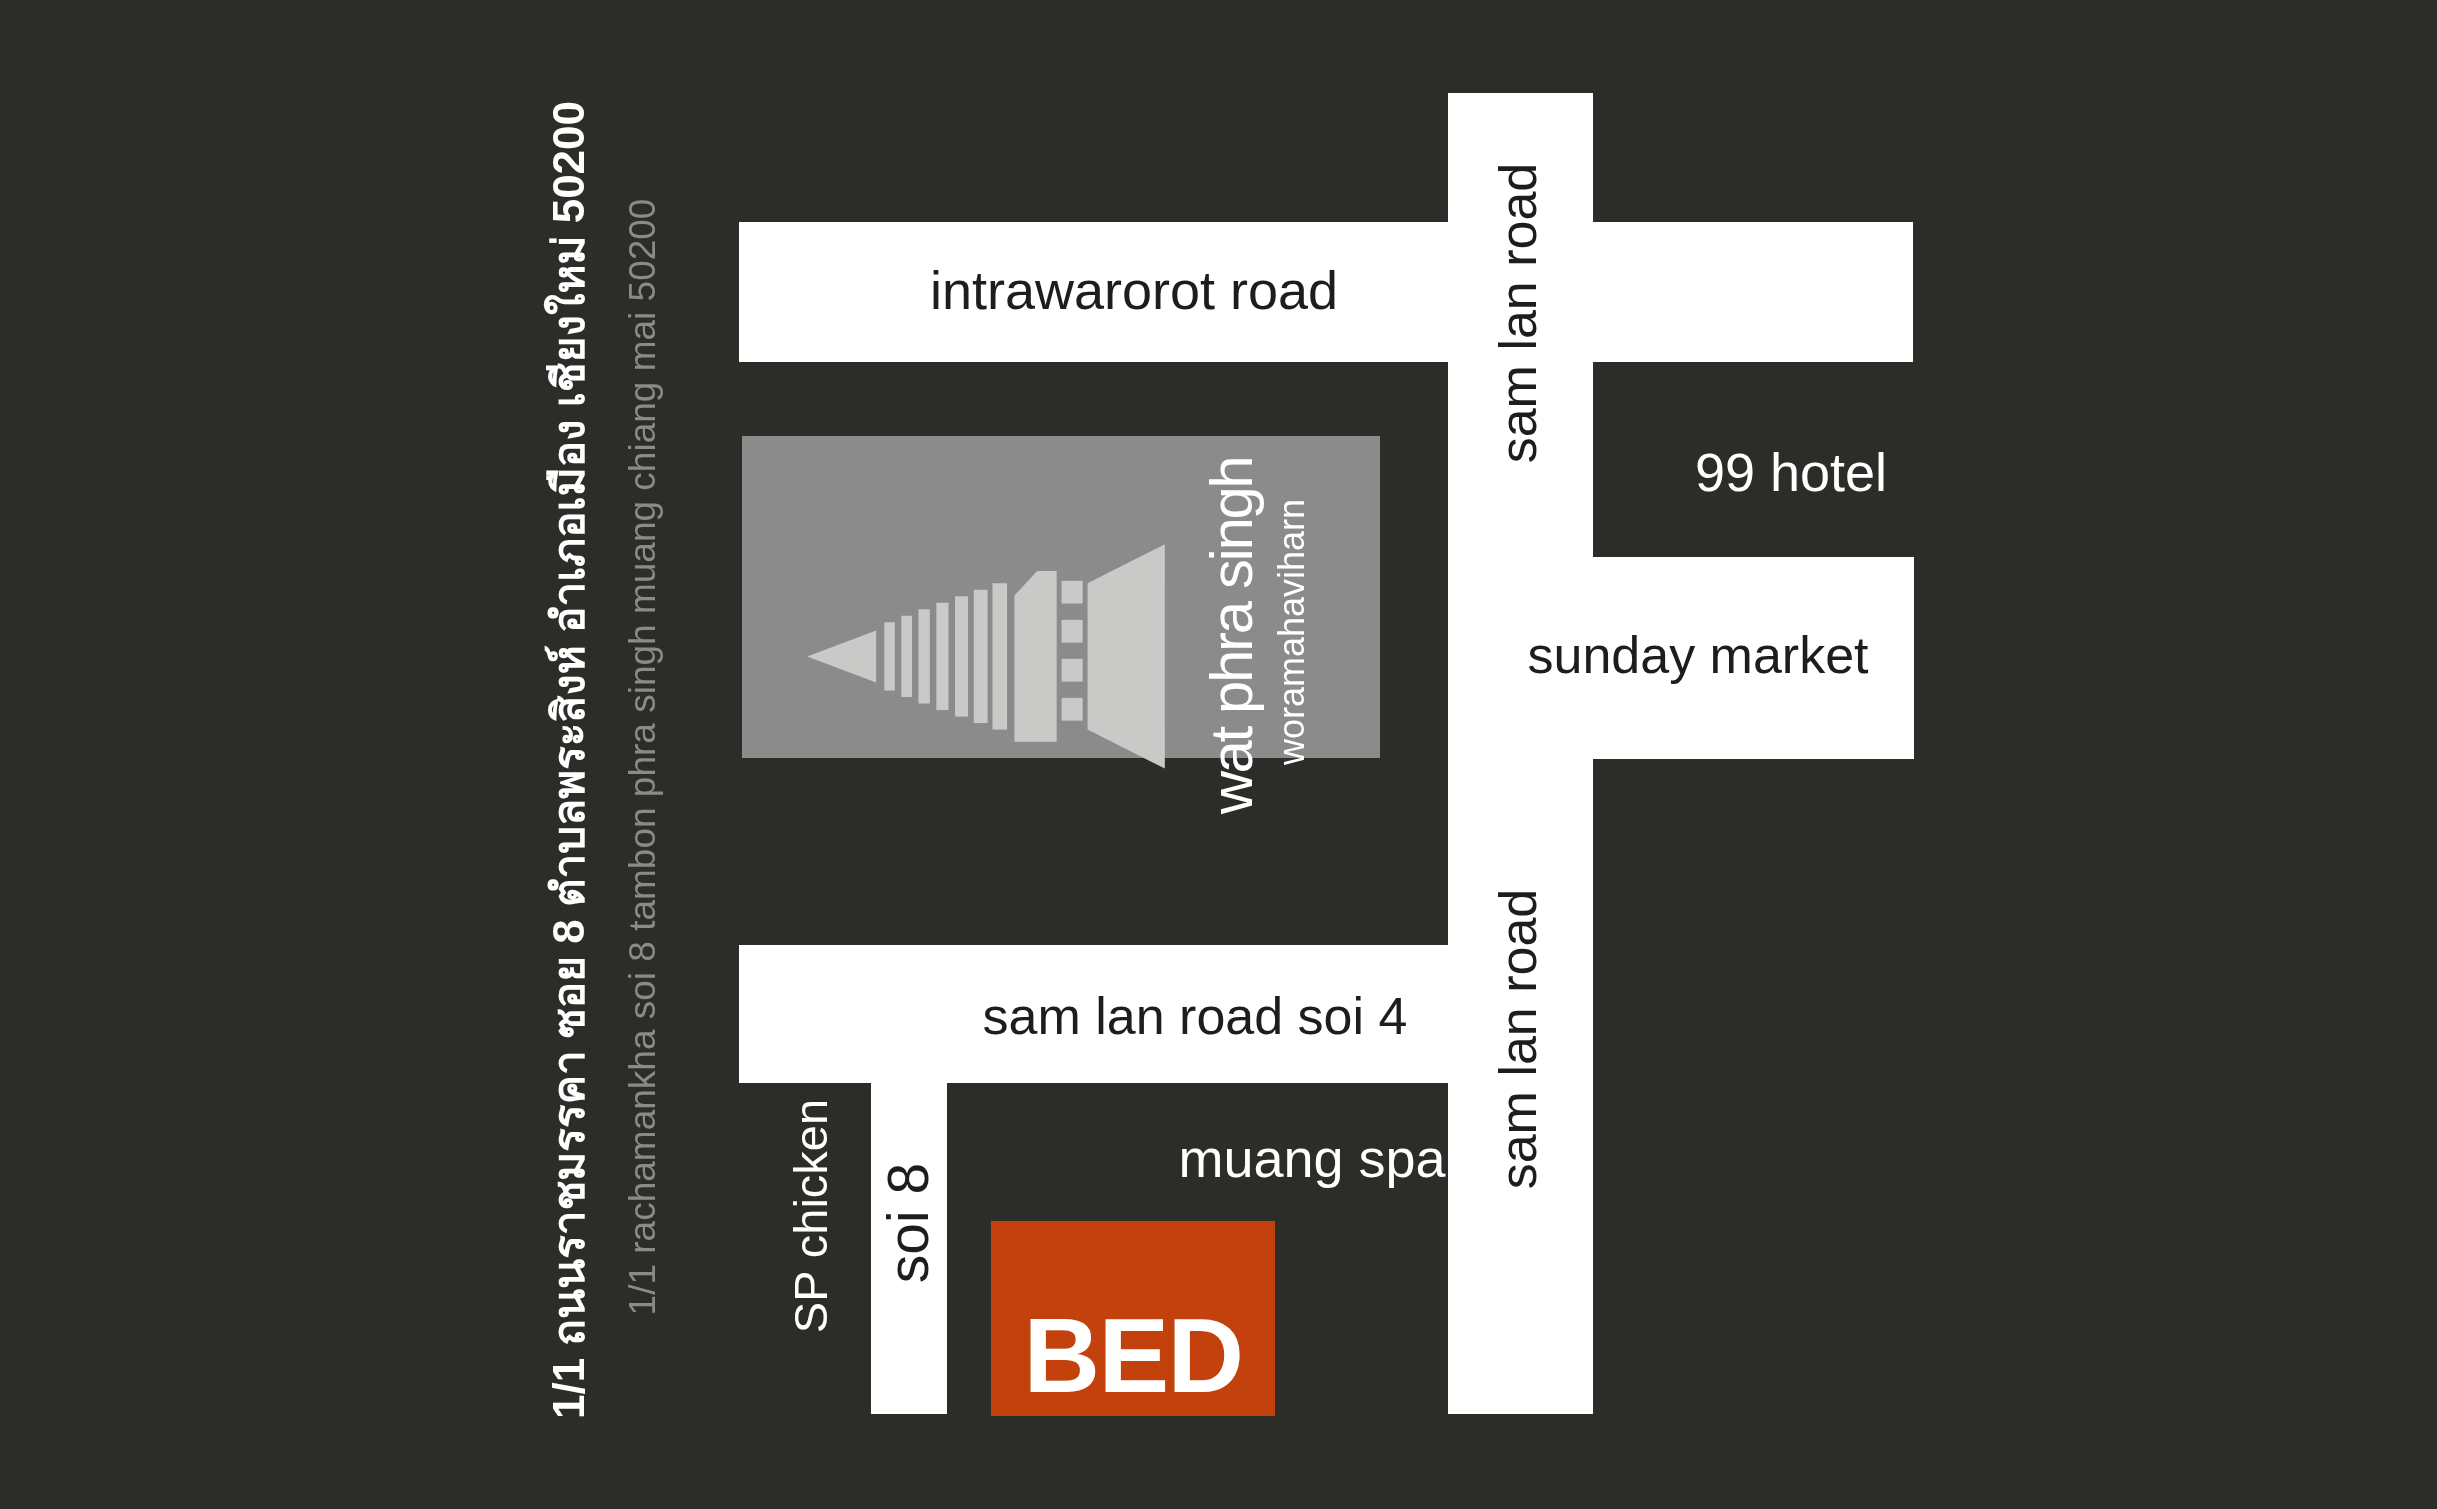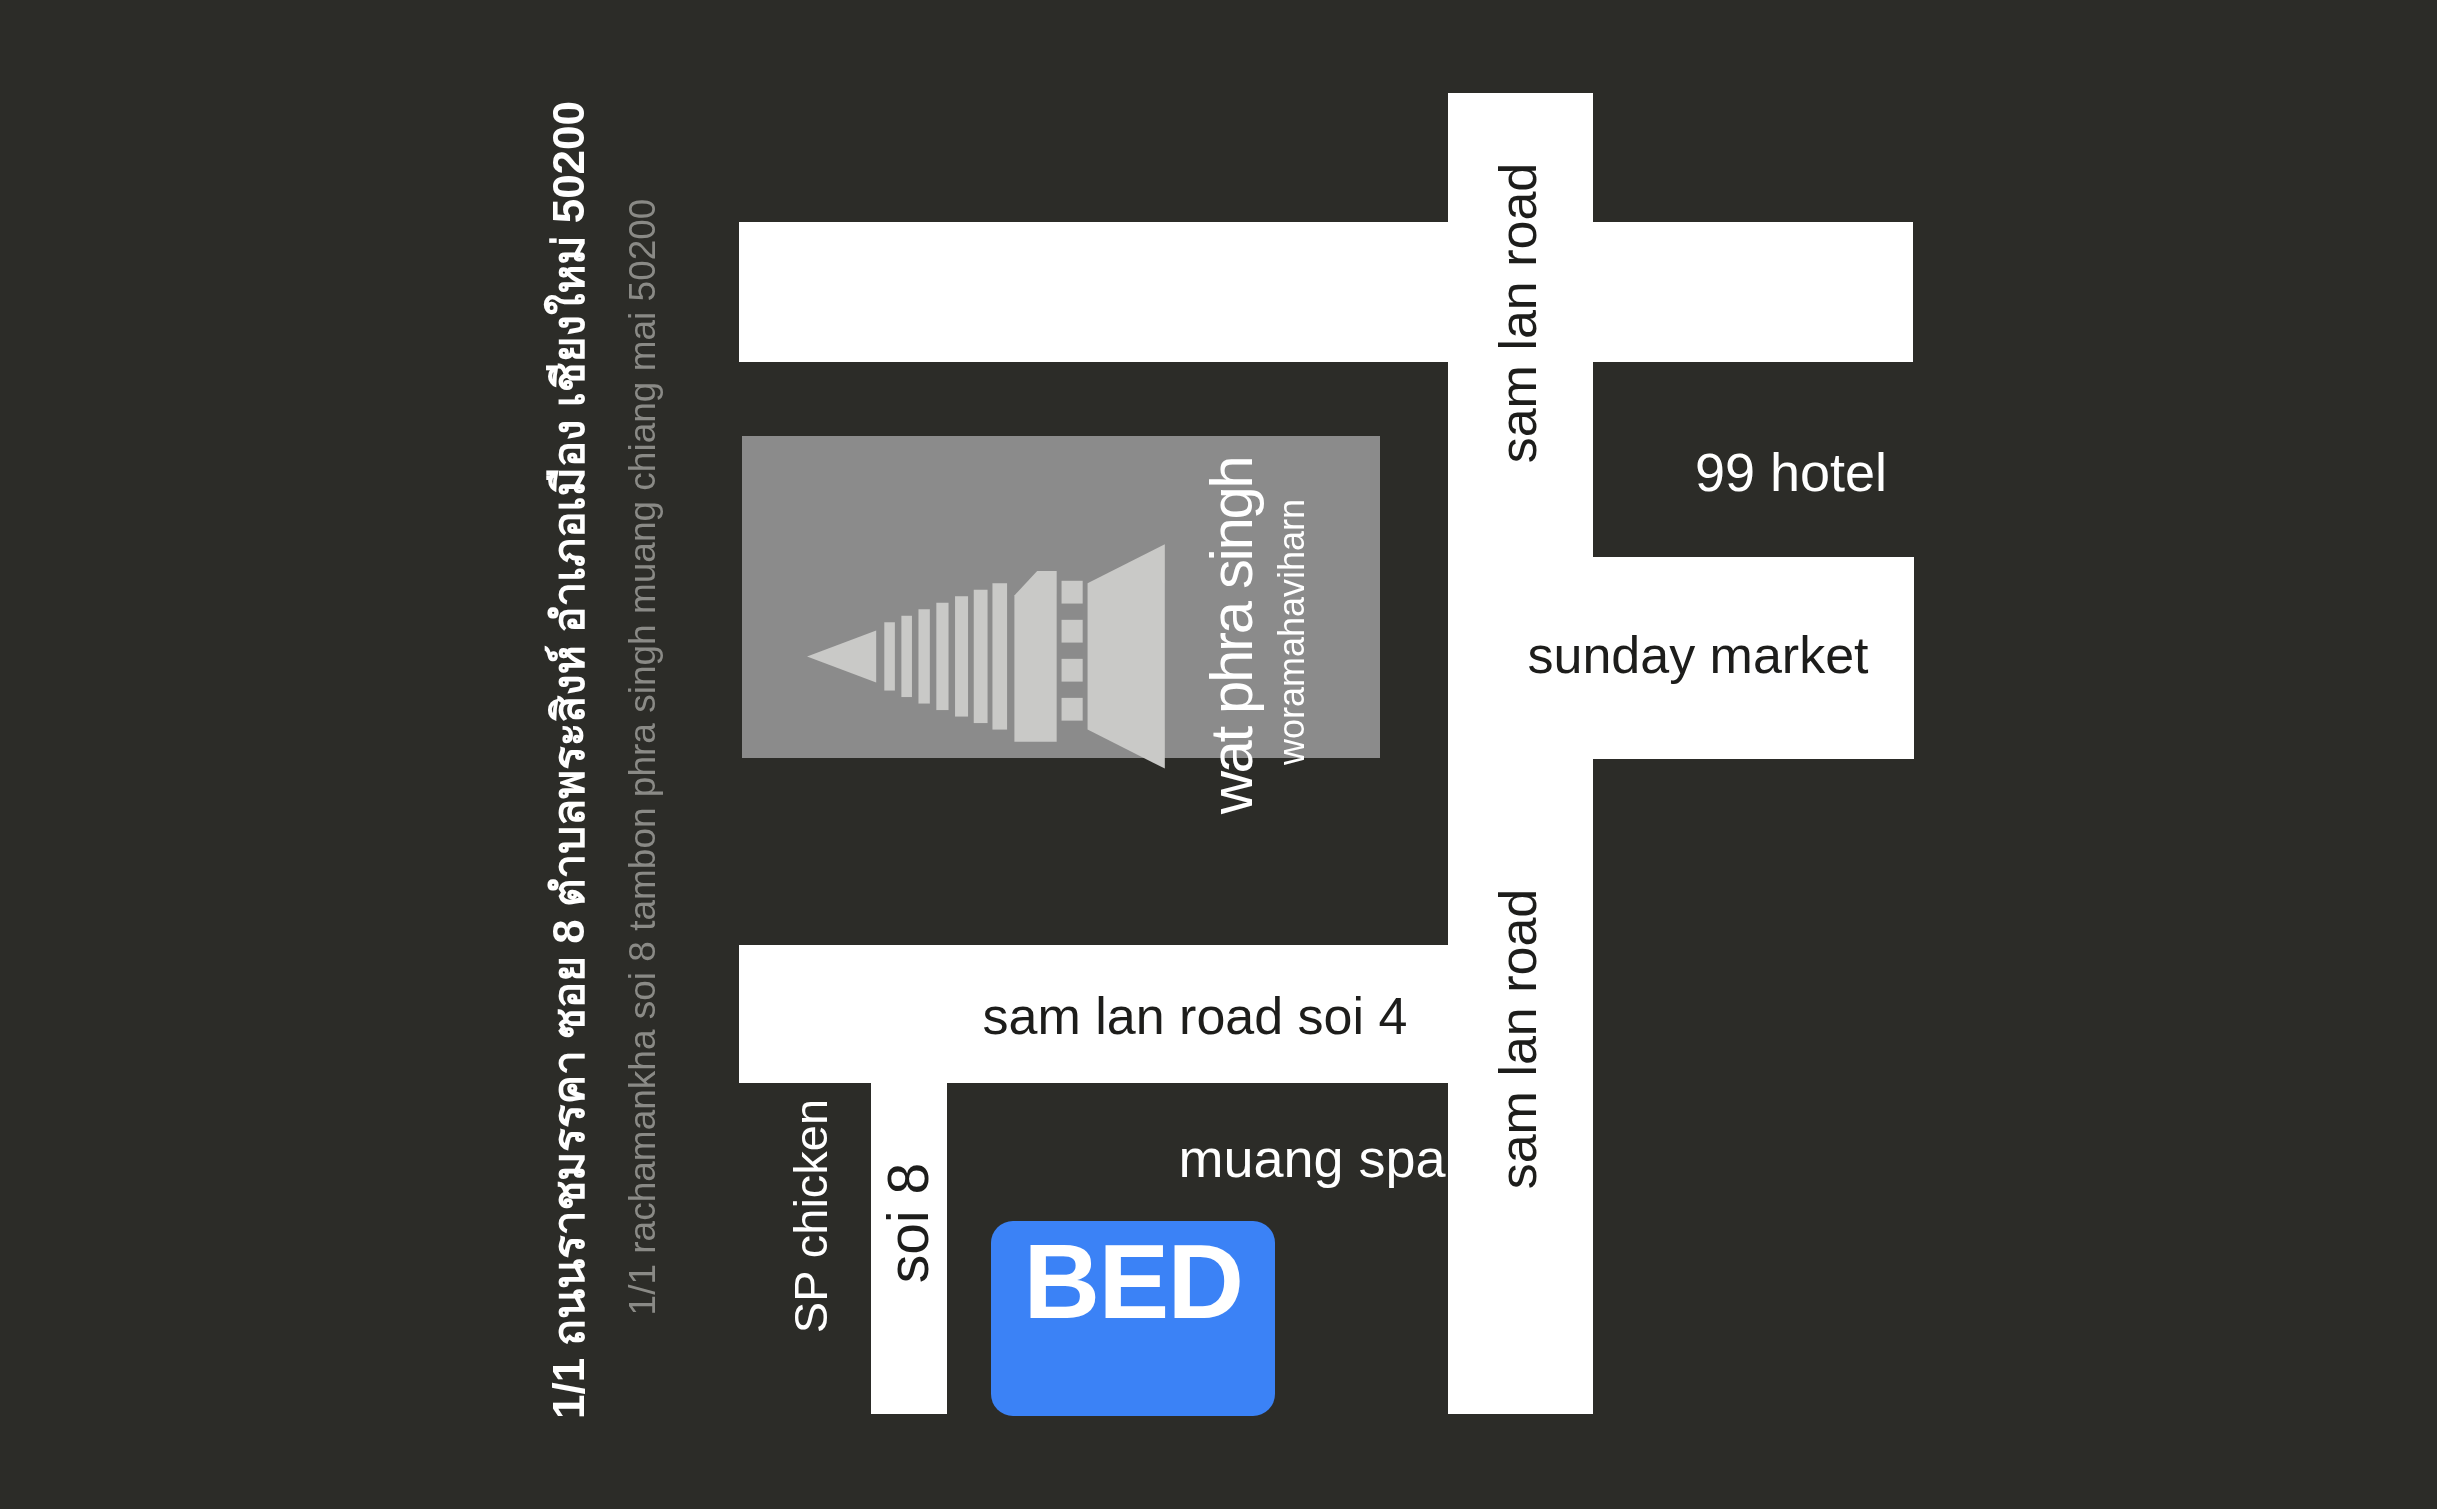--- a/index.html
+++ b/index.html
@@ -4,21 +4,21 @@
 <style>
   html,body{margin:0;padding:0;background:#2c2c28;}
   #canvas{
     position:relative;width:2438px;height:1510px;overflow:hidden;
     background:#2c2c28;
     font-family:"Liberation Sans", sans-serif;
   }
   .rect{position:absolute;}
   .road{background:#ffffff;}
   .grayblock{background:#8b8b8b;}
-  .bedblock{background:#3b82f6;display:flex;align-items:flex-start;justify-content:center;border-radius:22px;}
+  .bedblock{background:#c2410c;display:flex;align-items:flex-end;justify-content:center;}
   .lbl{position:absolute;white-space:nowrap;transform:translate(-50%,-50%);line-height:1;}
   .vlbl{position:absolute;white-space:nowrap;transform:translate(-50%,-50%) rotate(-90deg);line-height:1;}
   .dark{color:#1d1d1b;}
   .white{color:#ffffff;}
   .muted{color:#8a8a86;}
   .bold{font-weight:bold;}
   svg{position:absolute;display:block;}
 </style>
 </head>
 <body>
@@ -52,20 +52,21 @@
     </g>
   </svg>
 
   <div class="rect bedblock" style="left:991px;top:1221px;width:284px;height:195px;">
     <span class="white bold" style="font-size:106px;letter-spacing:-1.6px;">BED</span>
   </div>
 
   <div class="vlbl white bold" style="left:569px;top:760px;font-size:44px;">1/1 ถนนราชมรรคา ซอย 8 ตำบลพระสิงห์ อำเภอเมือง เชียงใหม่ 50200</div>
   <div class="vlbl muted" style="left:642px;top:757px;font-size:37px;">1/1 rachamankha soi 8 tambon phra singh muang chiang mai 50200</div>
 
+  <div class="lbl dark" style="left:1134px;top:290px;font-size:54px;">intrawarorot road</div>
   <div class="vlbl dark" style="left:1518px;top:313px;font-size:52px;">sam lan road</div>
   <div class="vlbl dark" style="left:1518px;top:1039px;font-size:52px;">sam lan road</div>
   <div class="lbl dark" style="left:1195px;top:1016px;font-size:52px;">sam lan road soi 4</div>
   <div class="vlbl dark" style="left:908px;top:1223px;font-size:57px;">soi 8</div>
 
   <div class="lbl white" style="left:1791px;top:424px;font-size:54px;margin-top:48px;">99 hotel</div>
   <div class="lbl dark" style="left:1698px;top:655px;font-size:52px;">sunday market</div>
   <div class="vlbl white" style="left:1232px;top:636px;font-size:60px;letter-spacing:-2.4px;">wat phra singh</div>
   <div class="vlbl white" style="left:1292px;top:632px;font-size:36px;">woramahaviharn</div>
   <div class="vlbl white" style="left:810px;top:1216px;font-size:47px;">SP chicken</div>

